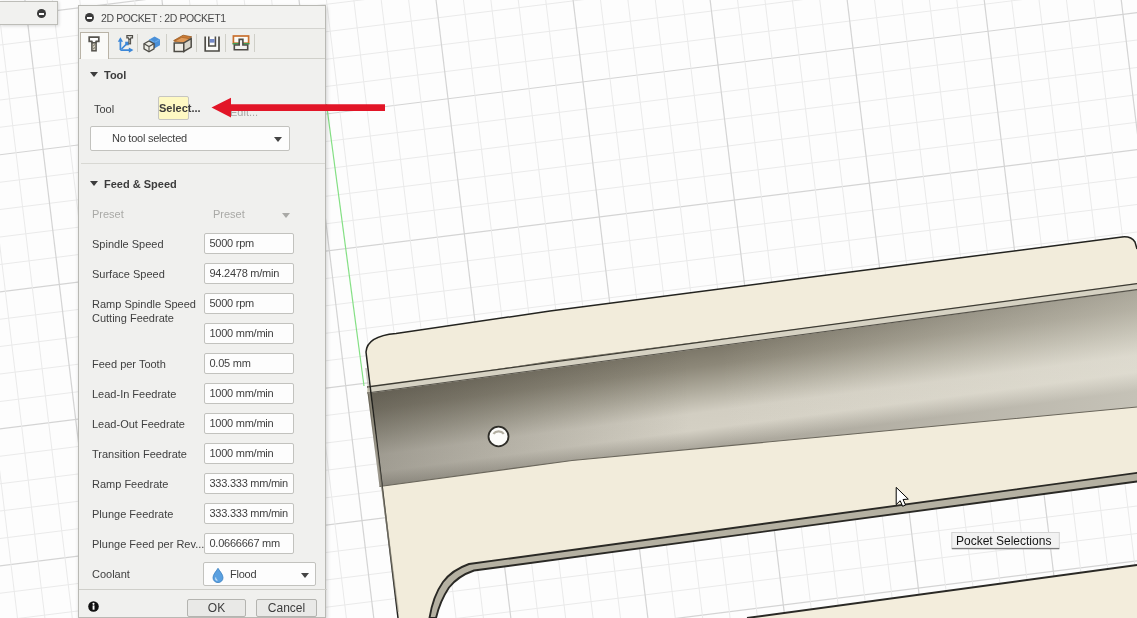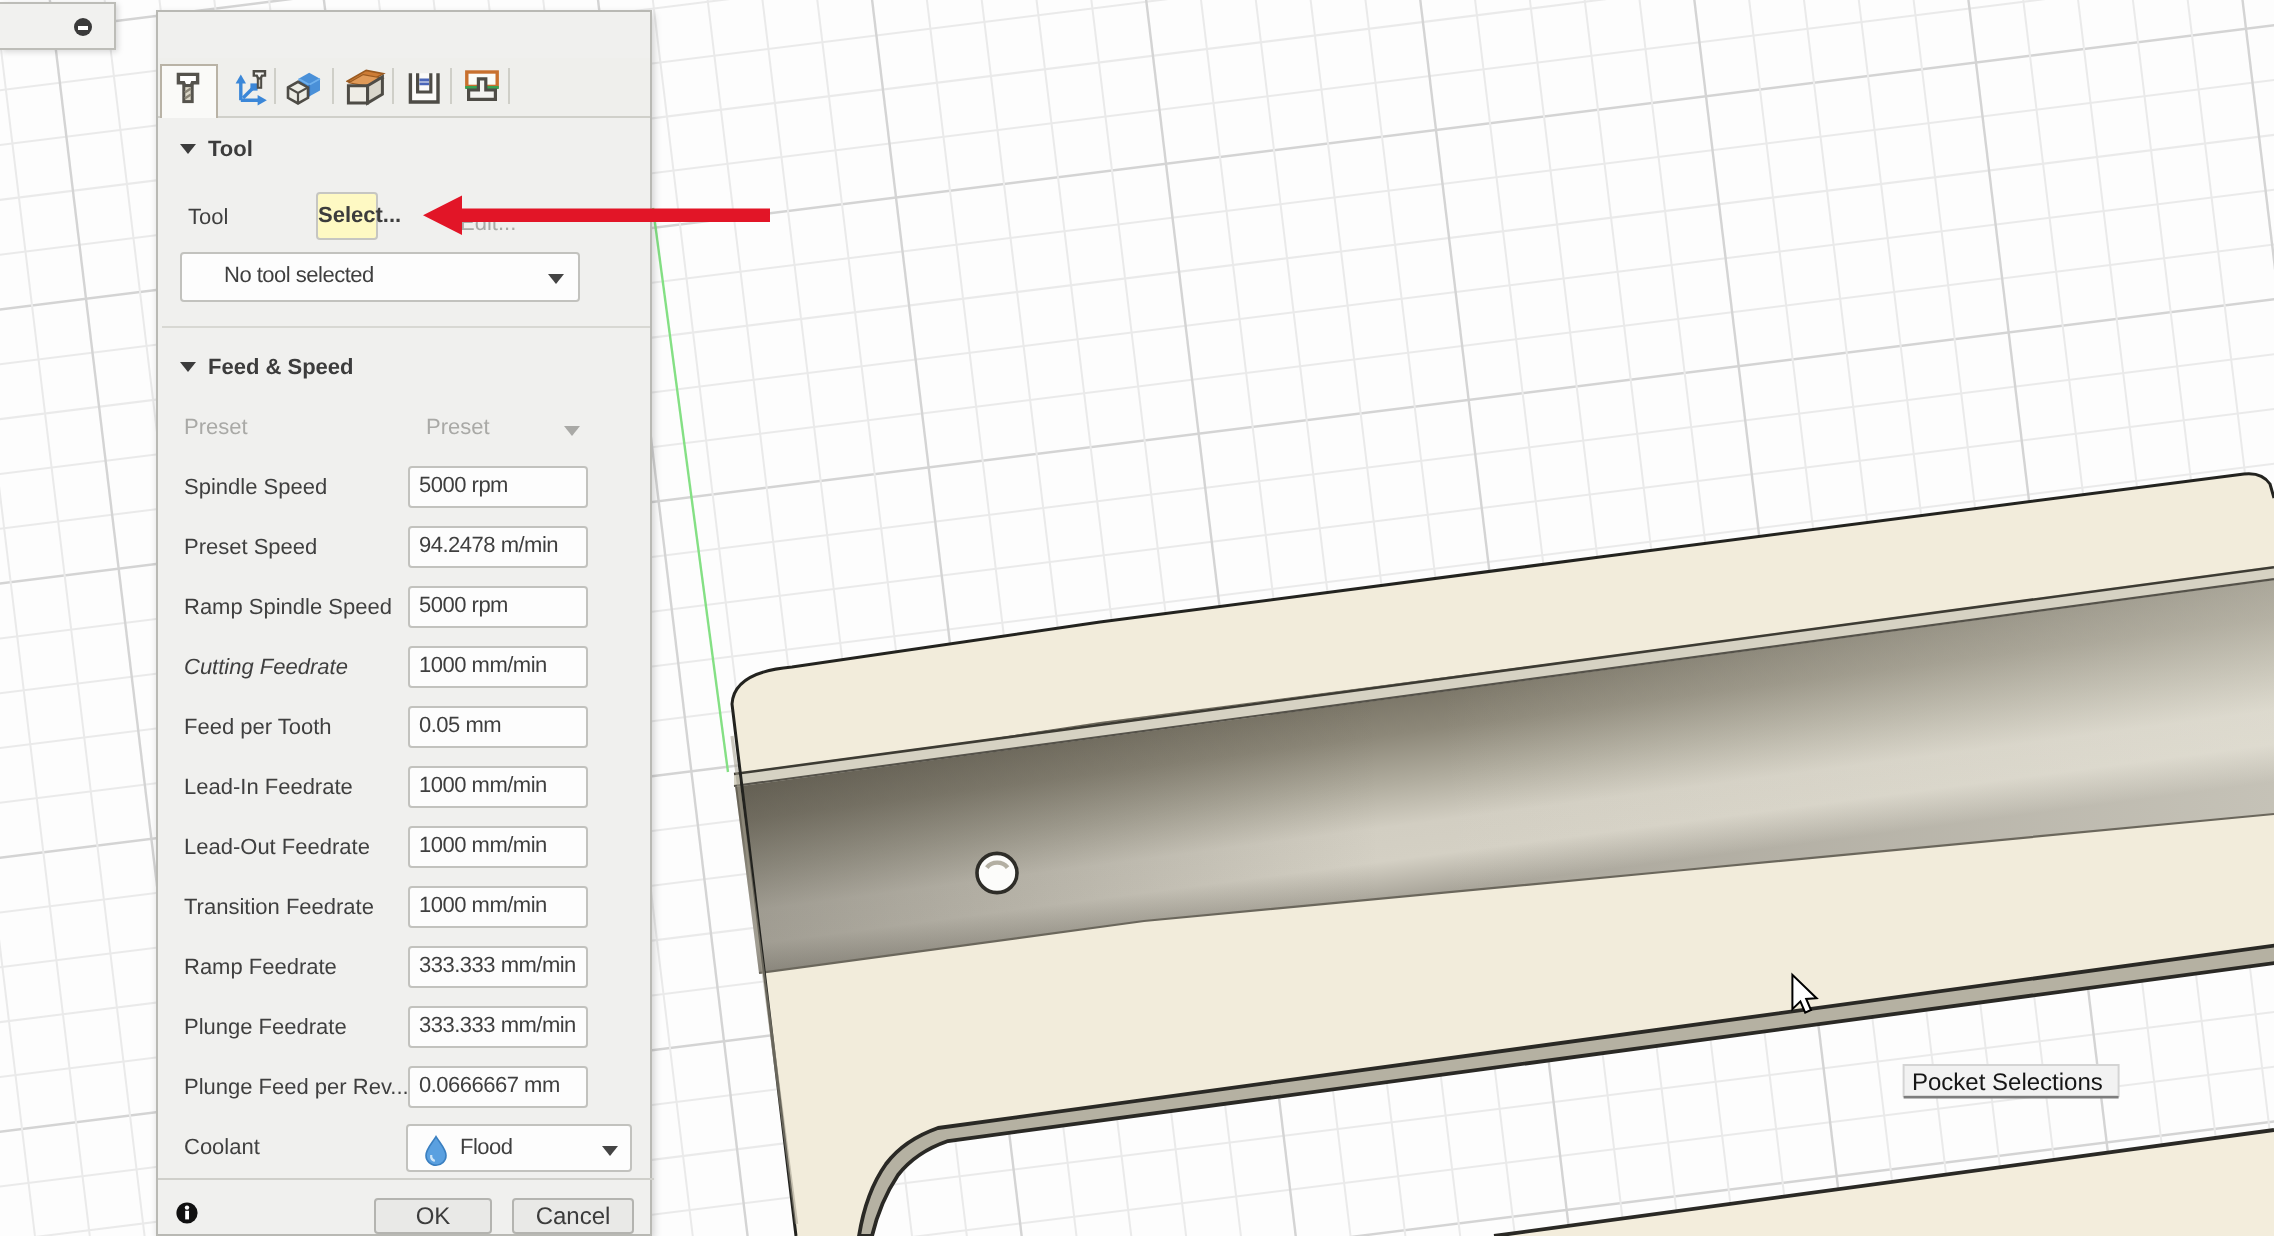--- a/index.html
+++ b/index.html
@@ -199,20 +199,24 @@
     <line x1="951.8" y1="548.6" x2="1059.3" y2="548.6" stroke="#7d7d7d" stroke-width="1.2"></line>
     <text x="956" y="545" font-family="Liberation Sans" font-size="12" fill="#161616">Pocket Selections</text>
   </g>
 </svg>
 
 <div class="minibar">
     <div class="circm" style="left:37px;top:7px;"></div>
   </div>
 
 <div class="panel">
+  <div class="titlebar">
+    <div class="circm" style="left:6px;top:7px;"></div>
+    <div class="title">2D POCKET : 2D POCKET1</div>
+  </div>
   <div class="tabstrip">
     <div class="seltab"></div>
     <div class="tabsep" style="left:58px;"></div>
     <div class="tabsep" style="left:87px;"></div>
     <div class="tabsep" style="left:117px;"></div>
     <div class="tabsep" style="left:146px;"></div>
     <div class="tabsep" style="left:175px;"></div>
     <svg class="ticon" style="left:5px;" viewBox="0 0 20 20">
       <path d="M5.2,3.2 h9.6 v4.2 h-2.6 l-0.6,1.4 h-3.2 l-0.6,-1.4 h-2.6 Z" fill="#fff" stroke="#55534d" stroke-width="1.7"></path>
       <rect x="7.9" y="8.8" width="4.2" height="8" fill="#dbd7c8" stroke="#55534d" stroke-width="1.5"></rect>
@@ -264,25 +268,25 @@
 
   <div class="sep" style="top:157px;"></div>
   <div class="sechead" style="left:25px;top:172px;"><div class="tri"></div>Feed &amp; Speed</div>
 
   <div class="glbl" style="left:13px;top:202px;">Preset</div>
   <div class="glbl" style="left:134px;top:202px;">Preset</div>
   <div class="ddarrow" style="left:203px;top:207px;border-top-color:#a9a9a6;"></div>
 
   <div class="lbl" style="left:13px;top:232px;">Spindle Speed</div>
     <div class="inp" style="top:226.5px;">5000 rpm</div>
-  <div class="lbl" style="left:13px;top:262px;">Preset Speed</div>
+  <div class="lbl" style="left:13px;top:262px;">Surface Speed</div>
     <div class="inp" style="top:256.5px;">94.2478 m/min</div>
   <div class="lbl" style="left:13px;top:292px;">Ramp Spindle Speed</div>
     <div class="inp" style="top:286.5px;">5000 rpm</div>
-  <div class="lbl" style="left:13px;top:322px;font-style:italic;">Cutting Feedrate</div>
+  <div class="lbl" style="left:13px;top:306px;">Cutting Feedrate</div>
     <div class="inp" style="top:316.5px;">1000 mm/min</div>
   <div class="lbl" style="left:13px;top:352px;">Feed per Tooth</div>
     <div class="inp" style="top:346.5px;">0.05 mm</div>
   <div class="lbl" style="left:13px;top:382px;">Lead-In Feedrate</div>
     <div class="inp" style="top:376.5px;">1000 mm/min</div>
   <div class="lbl" style="left:13px;top:412px;">Lead-Out Feedrate</div>
     <div class="inp" style="top:406.5px;">1000 mm/min</div>
   <div class="lbl" style="left:13px;top:442px;">Transition Feedrate</div>
     <div class="inp" style="top:436.5px;">1000 mm/min</div>
   <div class="lbl" style="left:13px;top:472px;">Ramp Feedrate</div>

